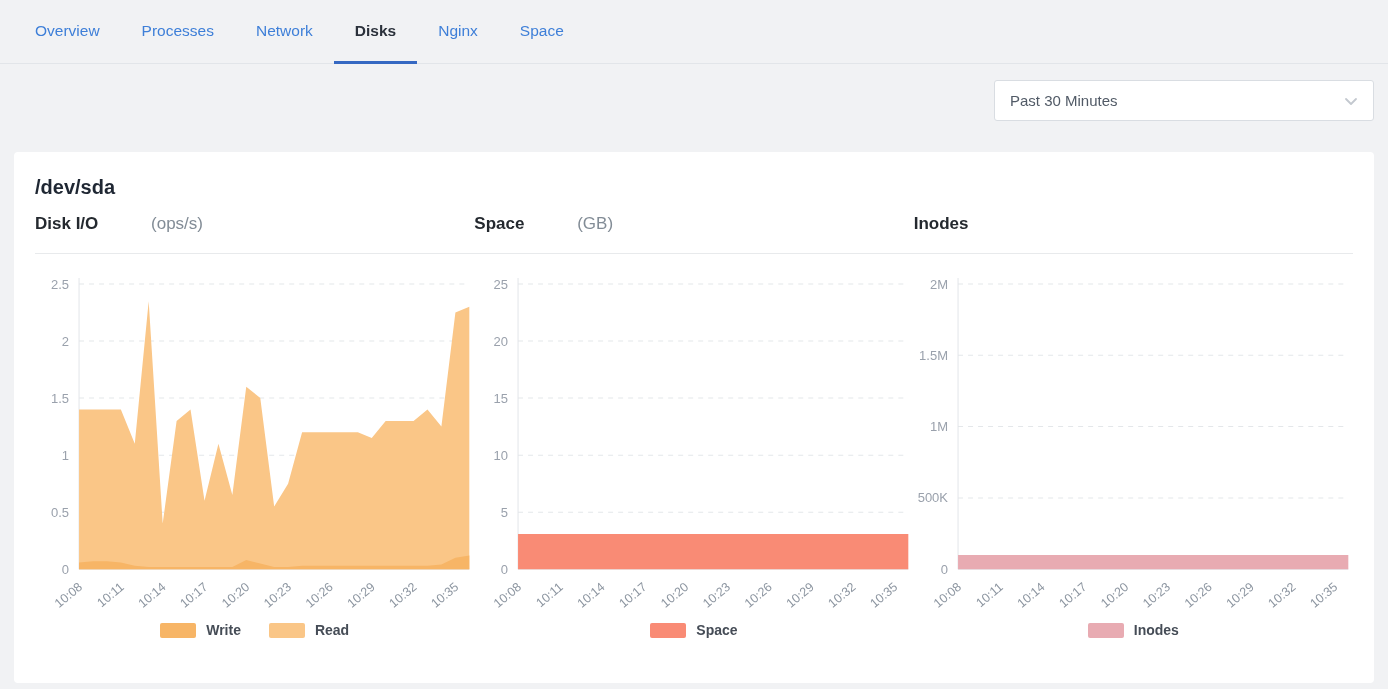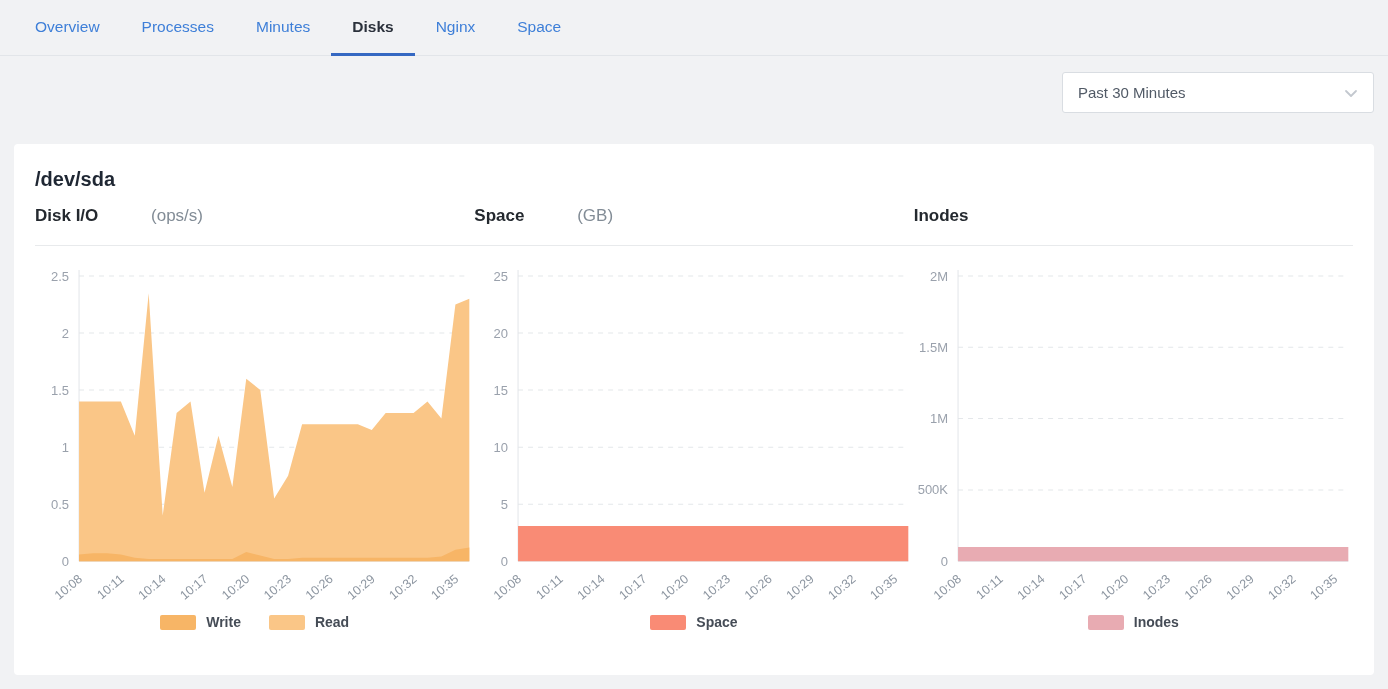--- a/index.html
+++ b/index.html
@@ -8,21 +8,21 @@
     background: #f1f2f4;
     font-family: "Liberation Sans", sans-serif;
     color: #2b313b;
     overflow: hidden;
   }
   
   .tabbar {
     display: flex;
     align-items: stretch;
     padding-left: 14px;
-    height: 56px;
+    height: 64px;
     border-bottom: 1px solid #e2e5e9;
   }
   .tab {
     display: flex;
     align-items: center;
     padding: 0 21px;
     font-size: 15.5px;
     color: #3e7fd8;
     cursor: pointer;
     border-bottom: 3px solid transparent;
@@ -35,21 +35,21 @@
     border-bottom-color: #3568c2;
   }
   
   .toolbar {
     display: flex;
     justify-content: flex-end;
     padding: 16px 14px 0 14px;
     height: 88px;
   }
   .select {
-    width: 312px;
+    width: 380px;
     height: 41px;
     background: #ffffff;
     border: 1px solid #d9dde2;
     border-radius: 3px;
     display: flex;
     align-items: center;
     justify-content: space-between;
     padding: 0 14px 0 15px;
     font-size: 15px;
     color: #515a66;
@@ -90,21 +90,21 @@
   .legend-item { display: flex; align-items: center; gap: 10px; }
   .swatch { width: 36px; height: 15px; border-radius: 2px; background: #ccc; }
   .legend-label { font-size: 14px; font-weight: 600; color: #454c56; }
 </style>
 </head>
 <body>
 
 <nav class="tabbar">
   <div class="tab">Overview</div>
   <div class="tab">Processes</div>
-  <div class="tab">Minutes</div>
+  <div class="tab">Network</div>
   <div class="tab active">Disks</div>
   <div class="tab">Nginx</div>
   <div class="tab">Space</div>
 </nav>
 
 <div class="toolbar">
   <div class="select">
     <span>Past 30 Minutes</span>
     <span class="chev">
       <svg width="16" height="16" viewBox="0 0 16 16">

